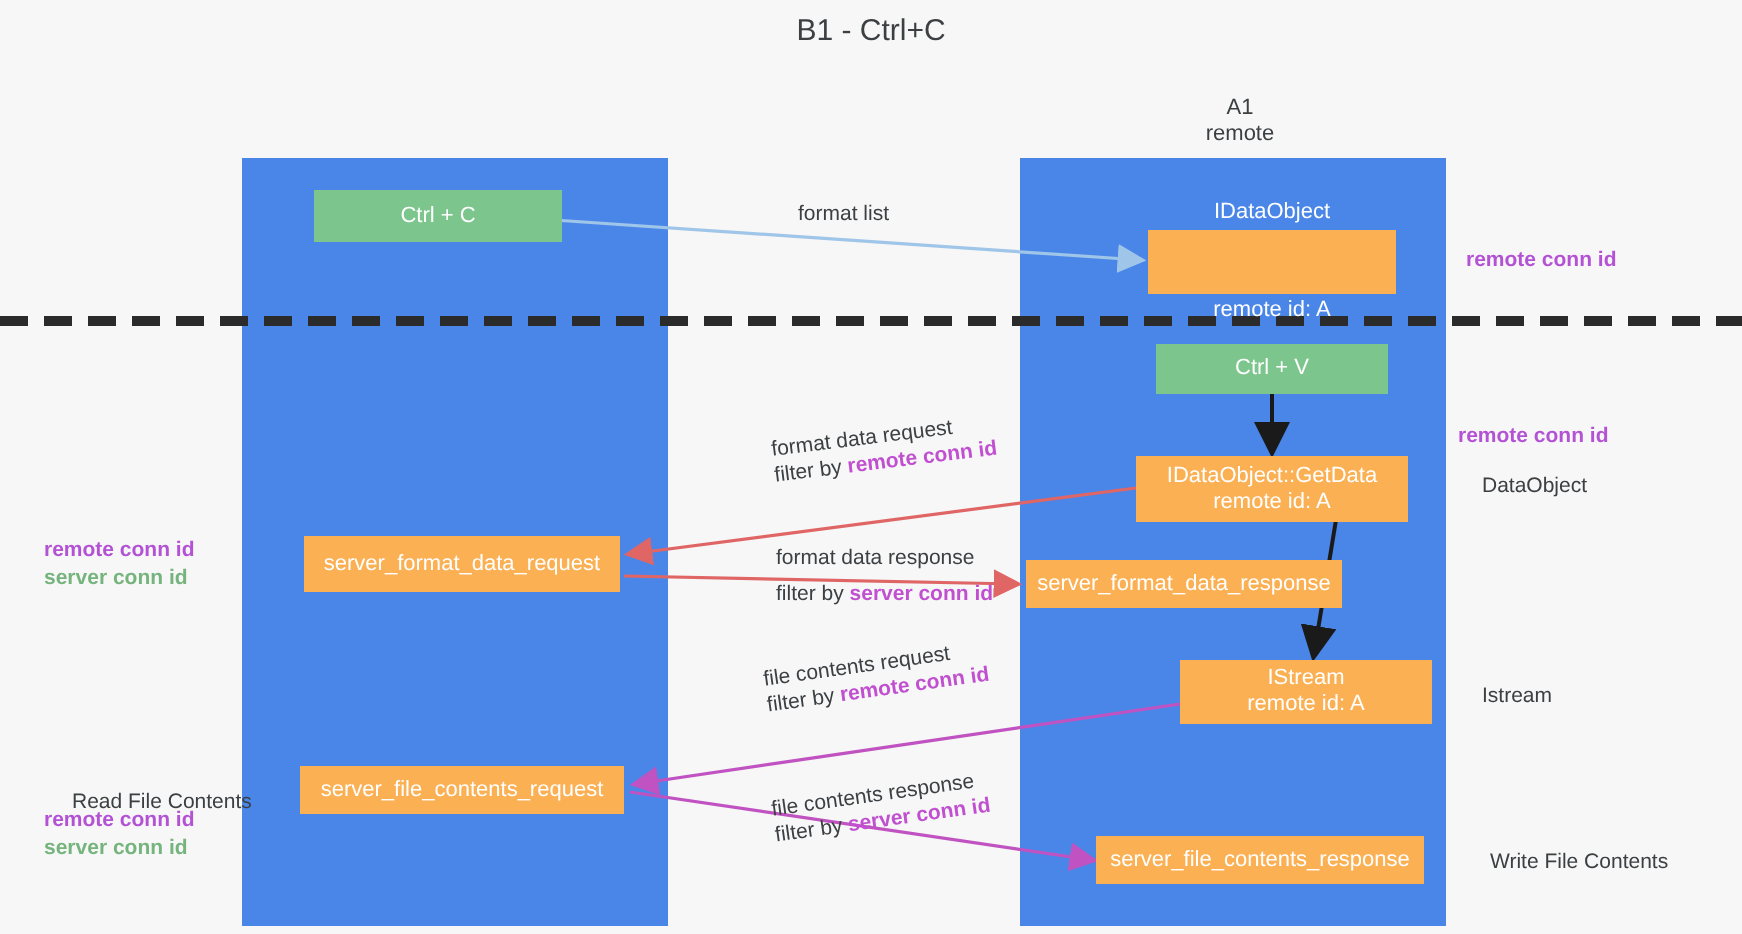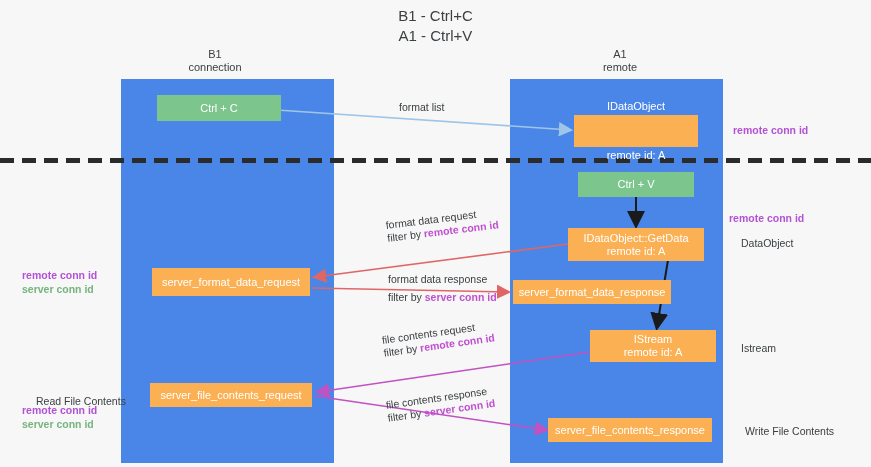--- a/index.html
+++ b/index.html
@@ -55,27 +55,22 @@
 
   svg{position:absolute;left:0;top:0;width:871px;height:467px;overflow:visible;}
 </style>
 </head>
 <body>
 
 <div id="canvas">
 
   <div class="abs title">
     <div>B1 - Ctrl+C</div>
-    <div>A1 - Ctrl+V</div>
-  </div>
-
-  <div class="abs colhead" style="left:155px;top:48px;width:120px;">
-    <div>B1</div>
-    <div>connection</div>
-  </div>
+  </div>
+
   <div class="abs colhead" style="left:560px;top:48px;width:120px;">
     <div>A1</div>
     <div>remote</div>
   </div>
 
   <div class="abs lane" style="left:121px;top:79px;width:213px;height:384px;"></div>
   <div class="abs lane" style="left:510px;top:79px;width:213px;height:384px;"></div>
 
   <svg>
     <defs>

